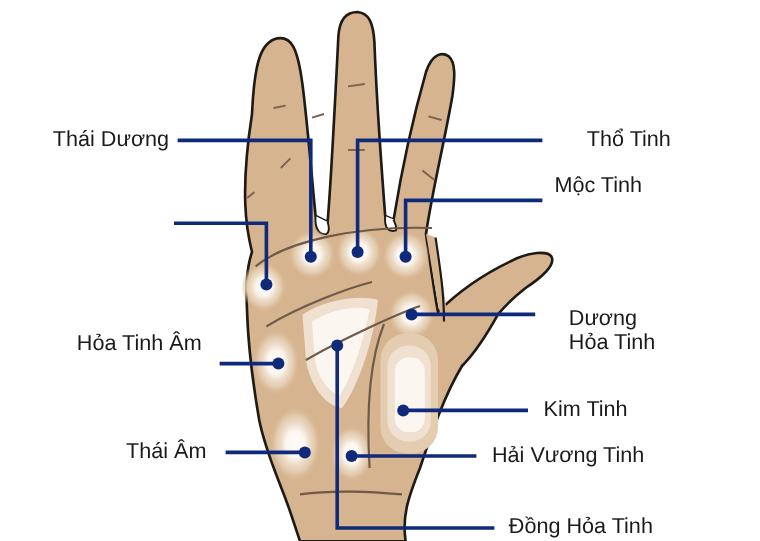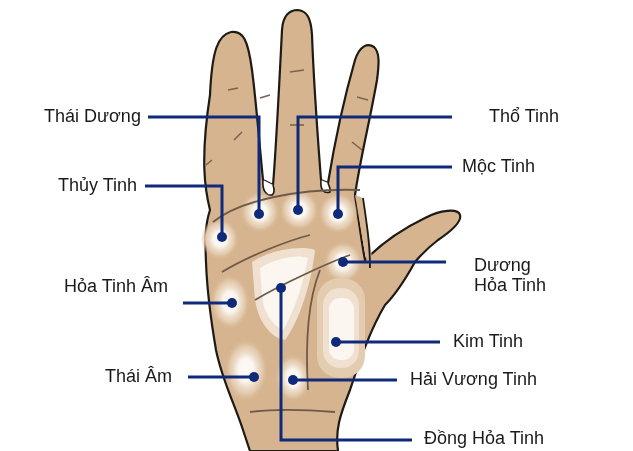--- a/index.html
+++ b/index.html
@@ -131,26 +131,25 @@
       <circle cx="343" cy="262" r="5"></circle>
       <circle cx="232" cy="303" r="5"></circle>
       <circle cx="281" cy="288" r="5"></circle>
       <circle cx="336" cy="342" r="5"></circle>
       <circle cx="254" cy="377" r="5"></circle>
       <circle cx="293" cy="380" r="5"></circle>
     </g>
   </svg>
 
   <div class="label" style="left:44px; top:106px;">Thái Dương</div>
-  <div class="label" style="left:58px; top:175px;">Thủy Tinh</div>
   <div class="label" style="left:64px; top:276px;">Hỏa Tinh Âm</div>
   <div class="label" style="left:105px; top:366px;">Thái Âm</div>
 
   <div class="label" style="left:462px; top:106px;margin-left:27px;">Thổ Tinh</div>
-  <div class="label" style="left:462px; top:156px;">Mộc Tinh</div>
+  <div class="label" style="left:462px; top:144px;">Mộc Tinh</div>
   <div class="label" style="left:474px; top:247px;">
     <span class="l2" style="margin-top:8px;">Dương</span>
     <span class="l2">Hỏa Tinh</span>
   </div>
   <div class="label" style="left:453px; top:331px;">Kim Tinh</div>
   <div class="label" style="left:410px; top:369px;">Hải Vương Tinh</div>
   <div class="label" style="left:424px; top:428px;text-align:right;">Đồng Hỏa Tinh</div>
 </div>
 
 </body></html>

